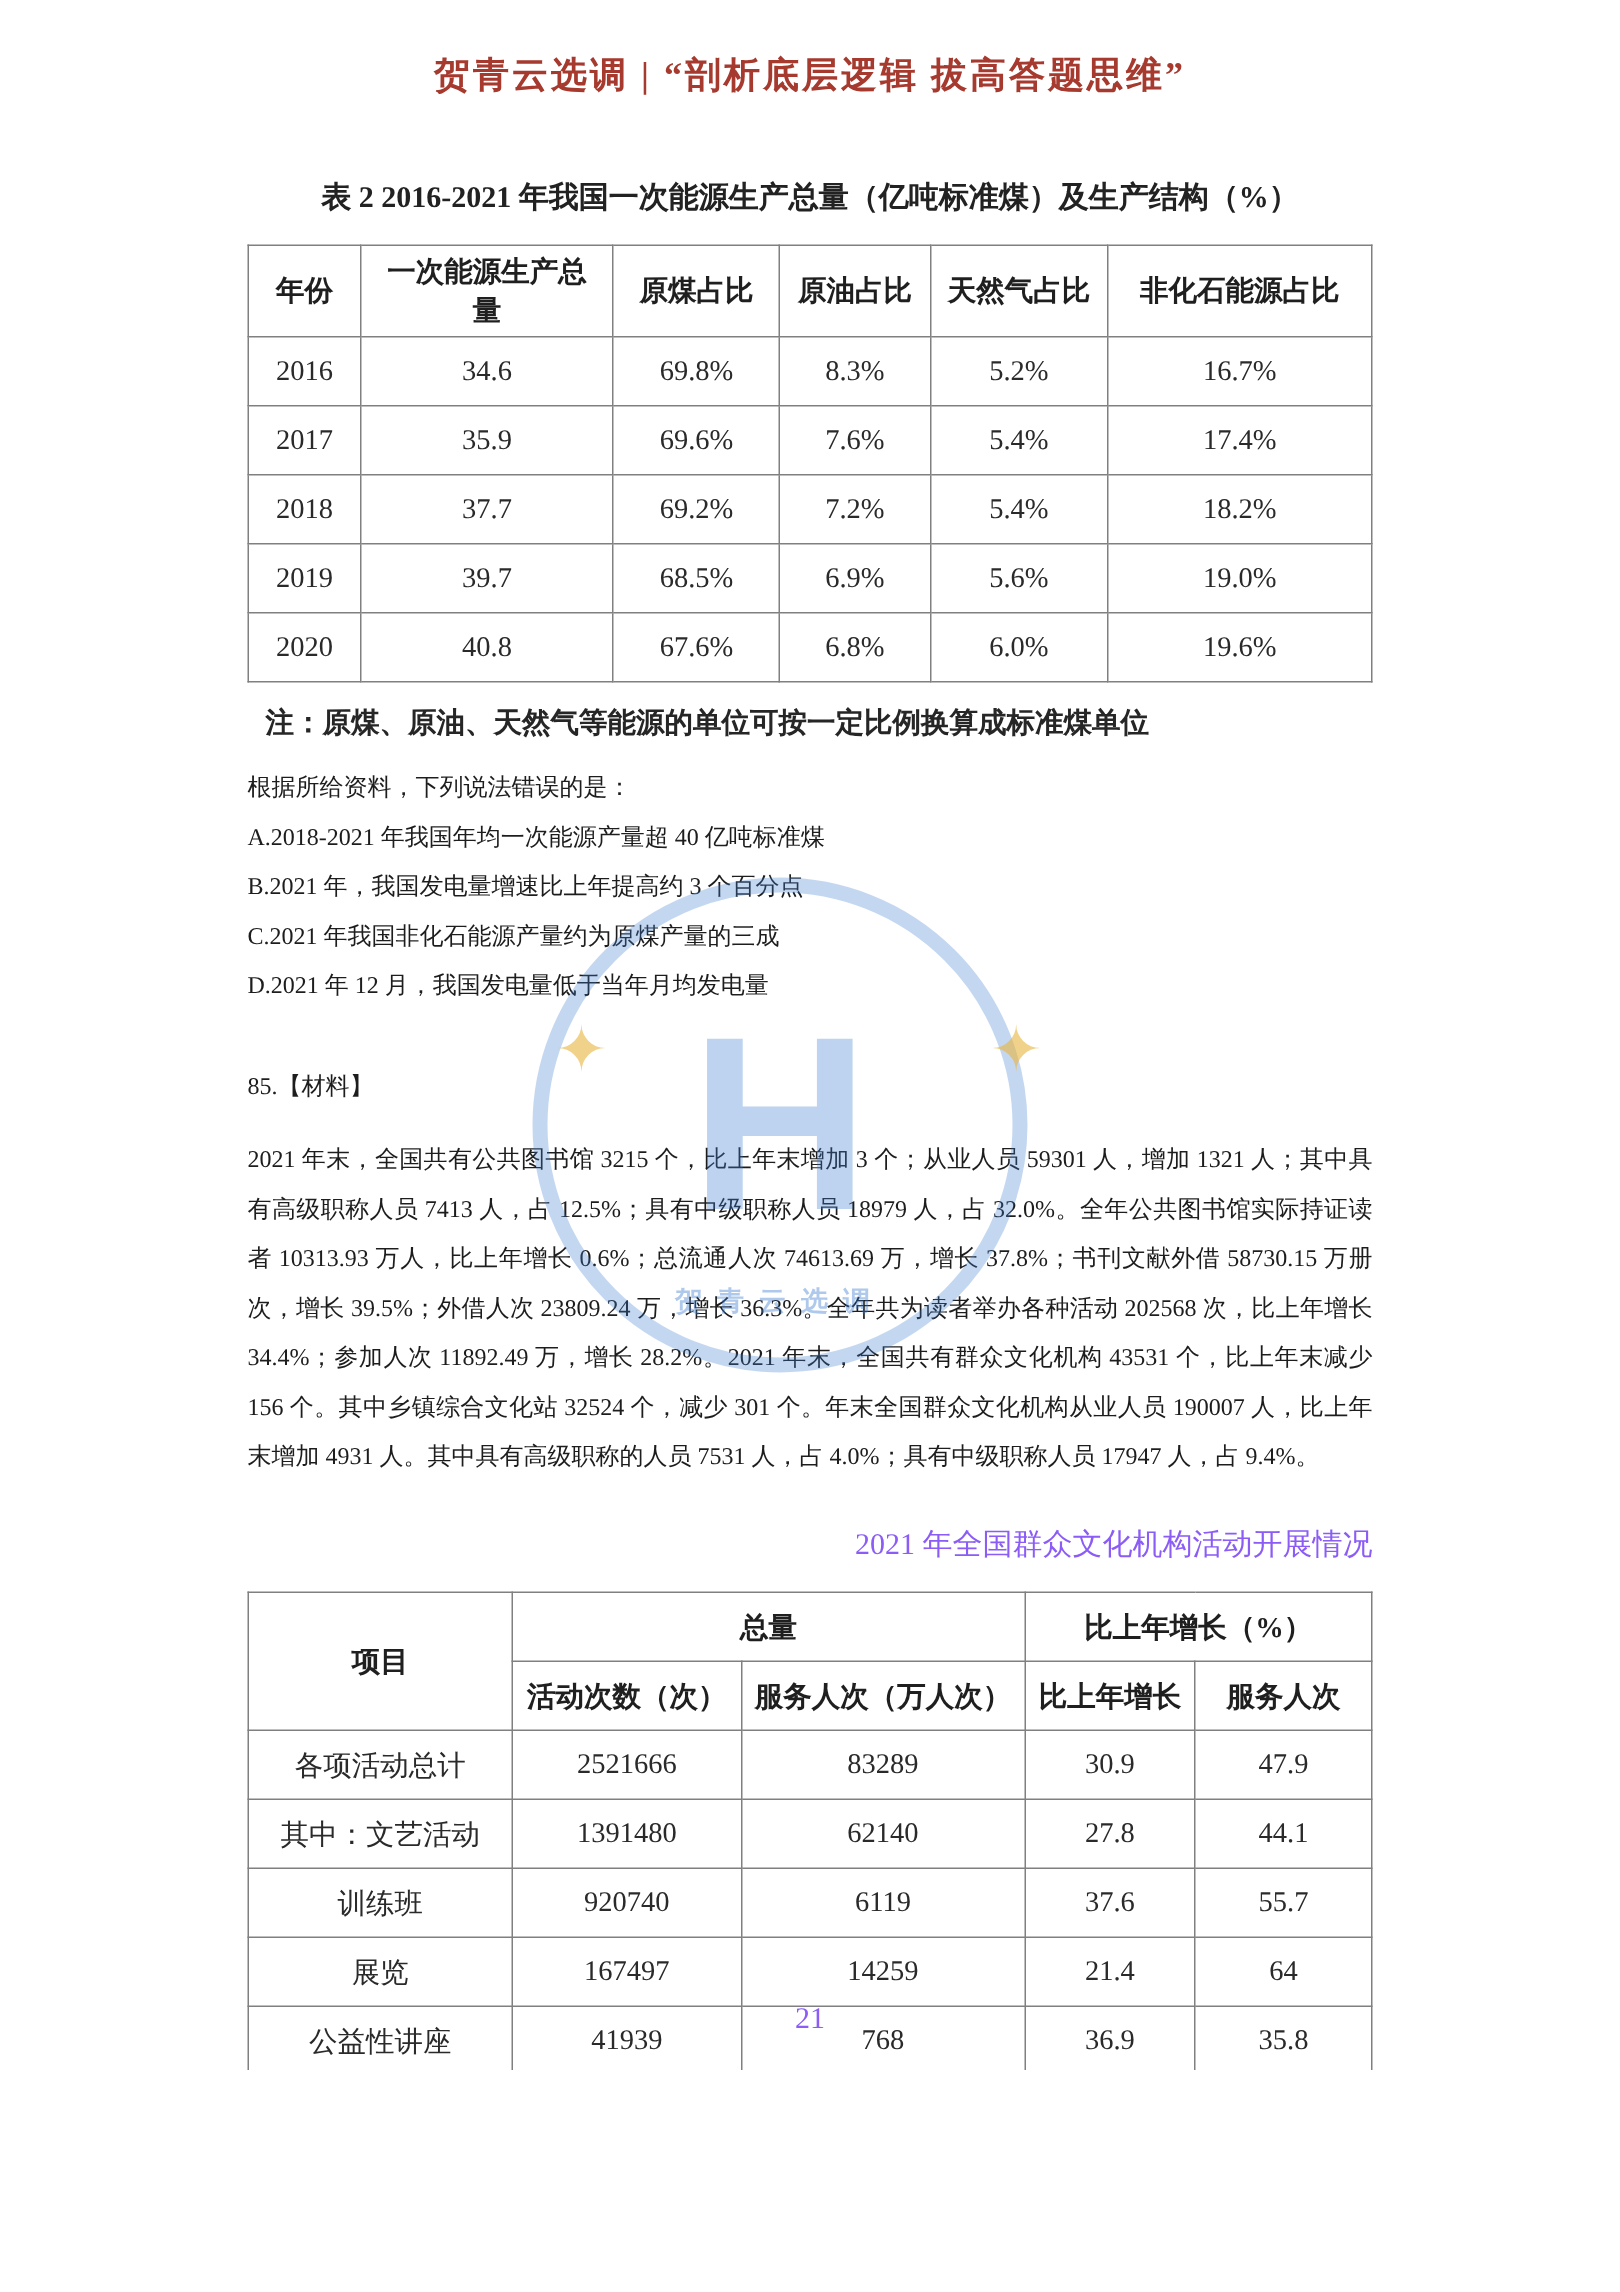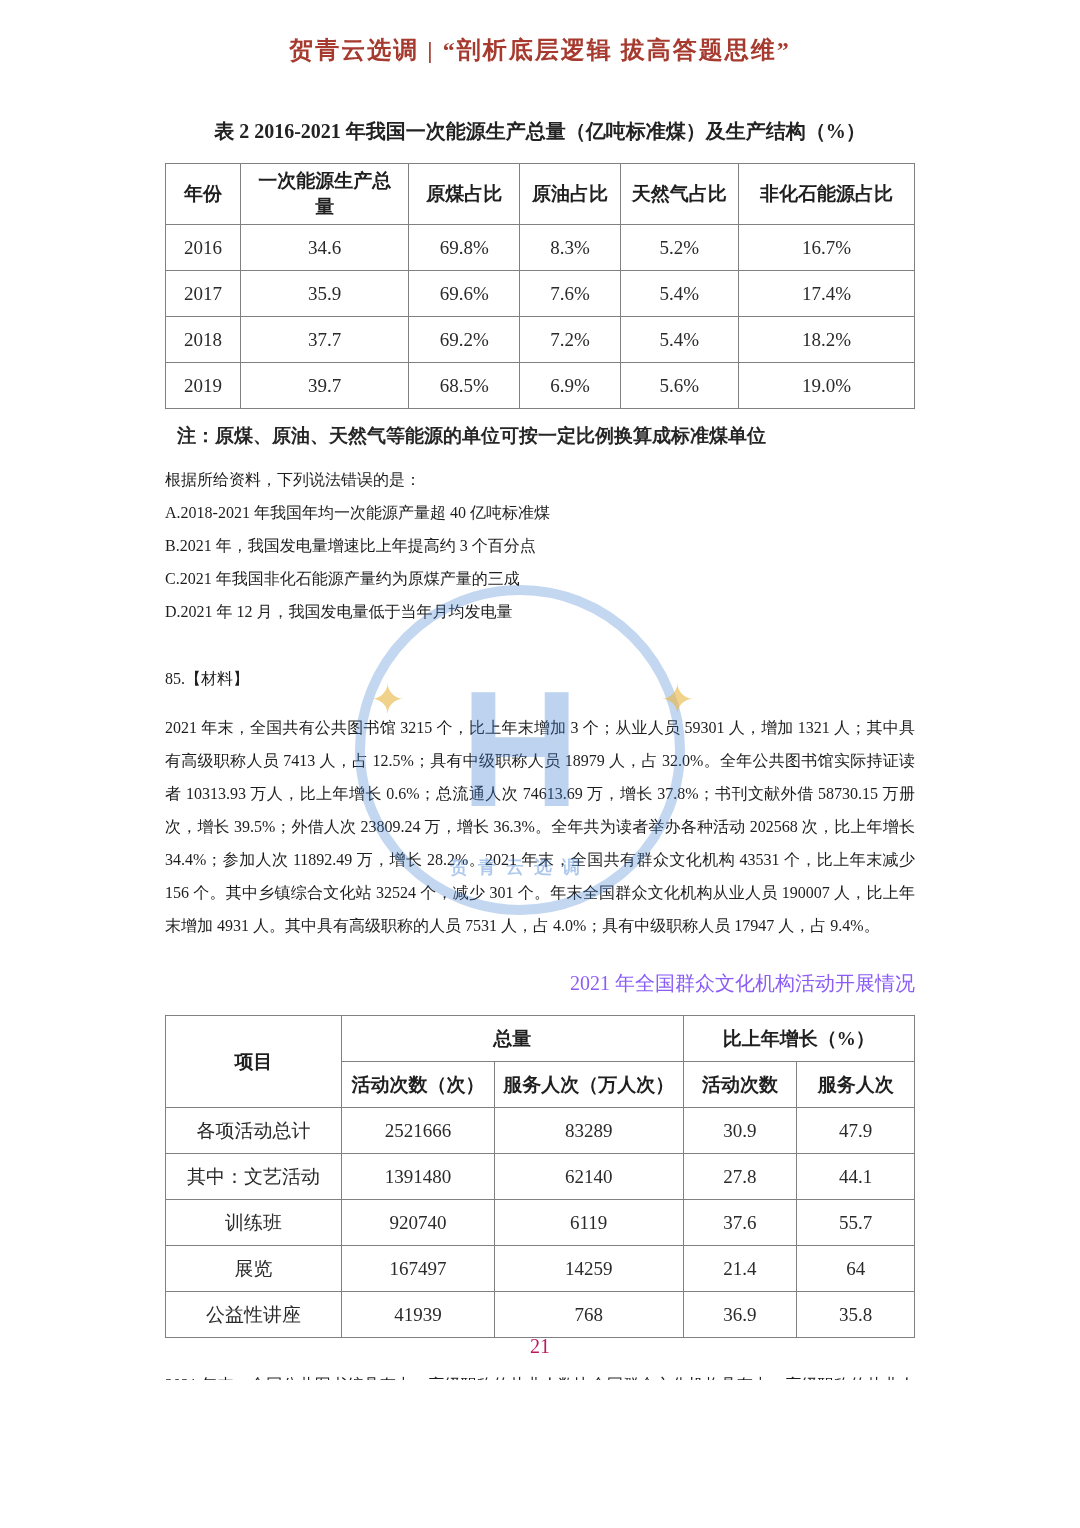--- a/index.html
+++ b/index.html
@@ -24,21 +24,21 @@
 
   .note { margin-top:14px; padding-left:12px; font-size:19px; font-weight:bold; color:#262626; }
 
   .text-line { font-size:16px; line-height:33px; color:#1d1d1d; }
   .stem { margin-top:14px; }
   .material-label { margin-top:34px; }
   .material-body { margin-top:16px; text-align:justify; }
   .closing { margin-top:30px; text-align:justify; }
 
   .footer { position:absolute; left:0; right:0; bottom:22px; text-align:center;
-            font-size:20px; color:#be185d; }
+            font-size:20px; color:#8b5cf6; }
 
   
   .watermark { position:absolute; left:300px; top:560px; width:440px; height:430px;
                pointer-events:none; z-index:5; }
   .wm-ring { position:absolute; left:55px; top:25px; width:330px; height:330px;
              border:10px solid #3a7bd0; border-radius:50%; opacity:0.30; }
   .wm-monogram { position:absolute; left:0; right:0; top:95px; text-align:center;
                  font-family:"Liberation Sans","DejaVu Sans",sans-serif;
                  font-size:165px; font-weight:bold; color:#3a7bd0; opacity:0.33; }
   .wm-text { position:absolute; left:0; right:0; top:295px; text-align:center;
@@ -104,20 +104,28 @@
           <td>18.2%</td>
         </tr>
         <tr>
           <td>2019</td>
           <td>39.7</td>
           <td>68.5%</td>
           <td>6.9%</td>
           <td>5.6%</td>
           <td>19.0%</td>
         </tr>
+        <tr>
+          <td>2020</td>
+          <td>40.8</td>
+          <td>67.6%</td>
+          <td>6.8%</td>
+          <td>6.0%</td>
+          <td>19.6%</td>
+        </tr>
       </tbody>
     </table>
 
     <div class="note">注：原煤、原油、天然气等能源的单位可按一定比例换算成标准煤单位</div>
 
     <div class="text-line stem">根据所给资料，下列说法错误的是：</div>
     <div class="text-line">A.2018-2021 年我国年均一次能源产量超 40 亿吨标准煤</div>
     <div class="text-line">B.2021 年，我国发电量增速比上年提高约 3 个百分点</div>
     <div class="text-line">C.2021 年我国非化石能源产量约为原煤产量的三成</div>
     <div class="text-line">D.2021 年 12 月，我国发电量低于当年月均发电量</div>
@@ -137,21 +145,21 @@
       </colgroup>
       <thead>
         <tr>
           <th rowspan="2">项目</th>
           <th colspan="2">总量</th>
           <th colspan="2">比上年增长（%）</th>
         </tr>
         <tr>
           <th>活动次数（次）</th>
           <th>服务人次（万人次）</th>
-          <th>活动次数</th>
+          <th>比上年增长</th>
           <th>服务人次</th>
         </tr>
       </thead>
       <tbody>
         <tr>
           <td class="cell-left">各项活动总计</td>
           <td class="cell-right">2521666</td>
           <td class="cell-right">83289</td>
           <td class="cell-right">30.9</td>
           <td class="cell-right">47.9</td>

